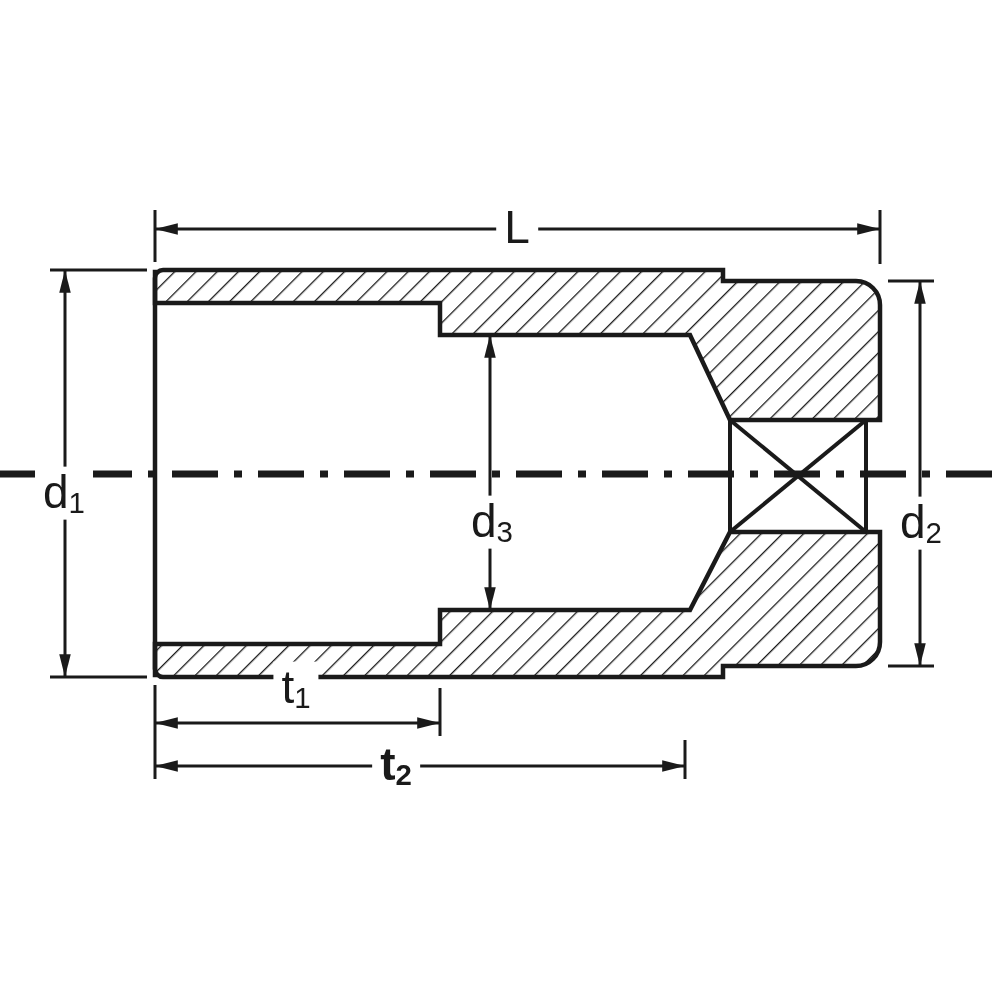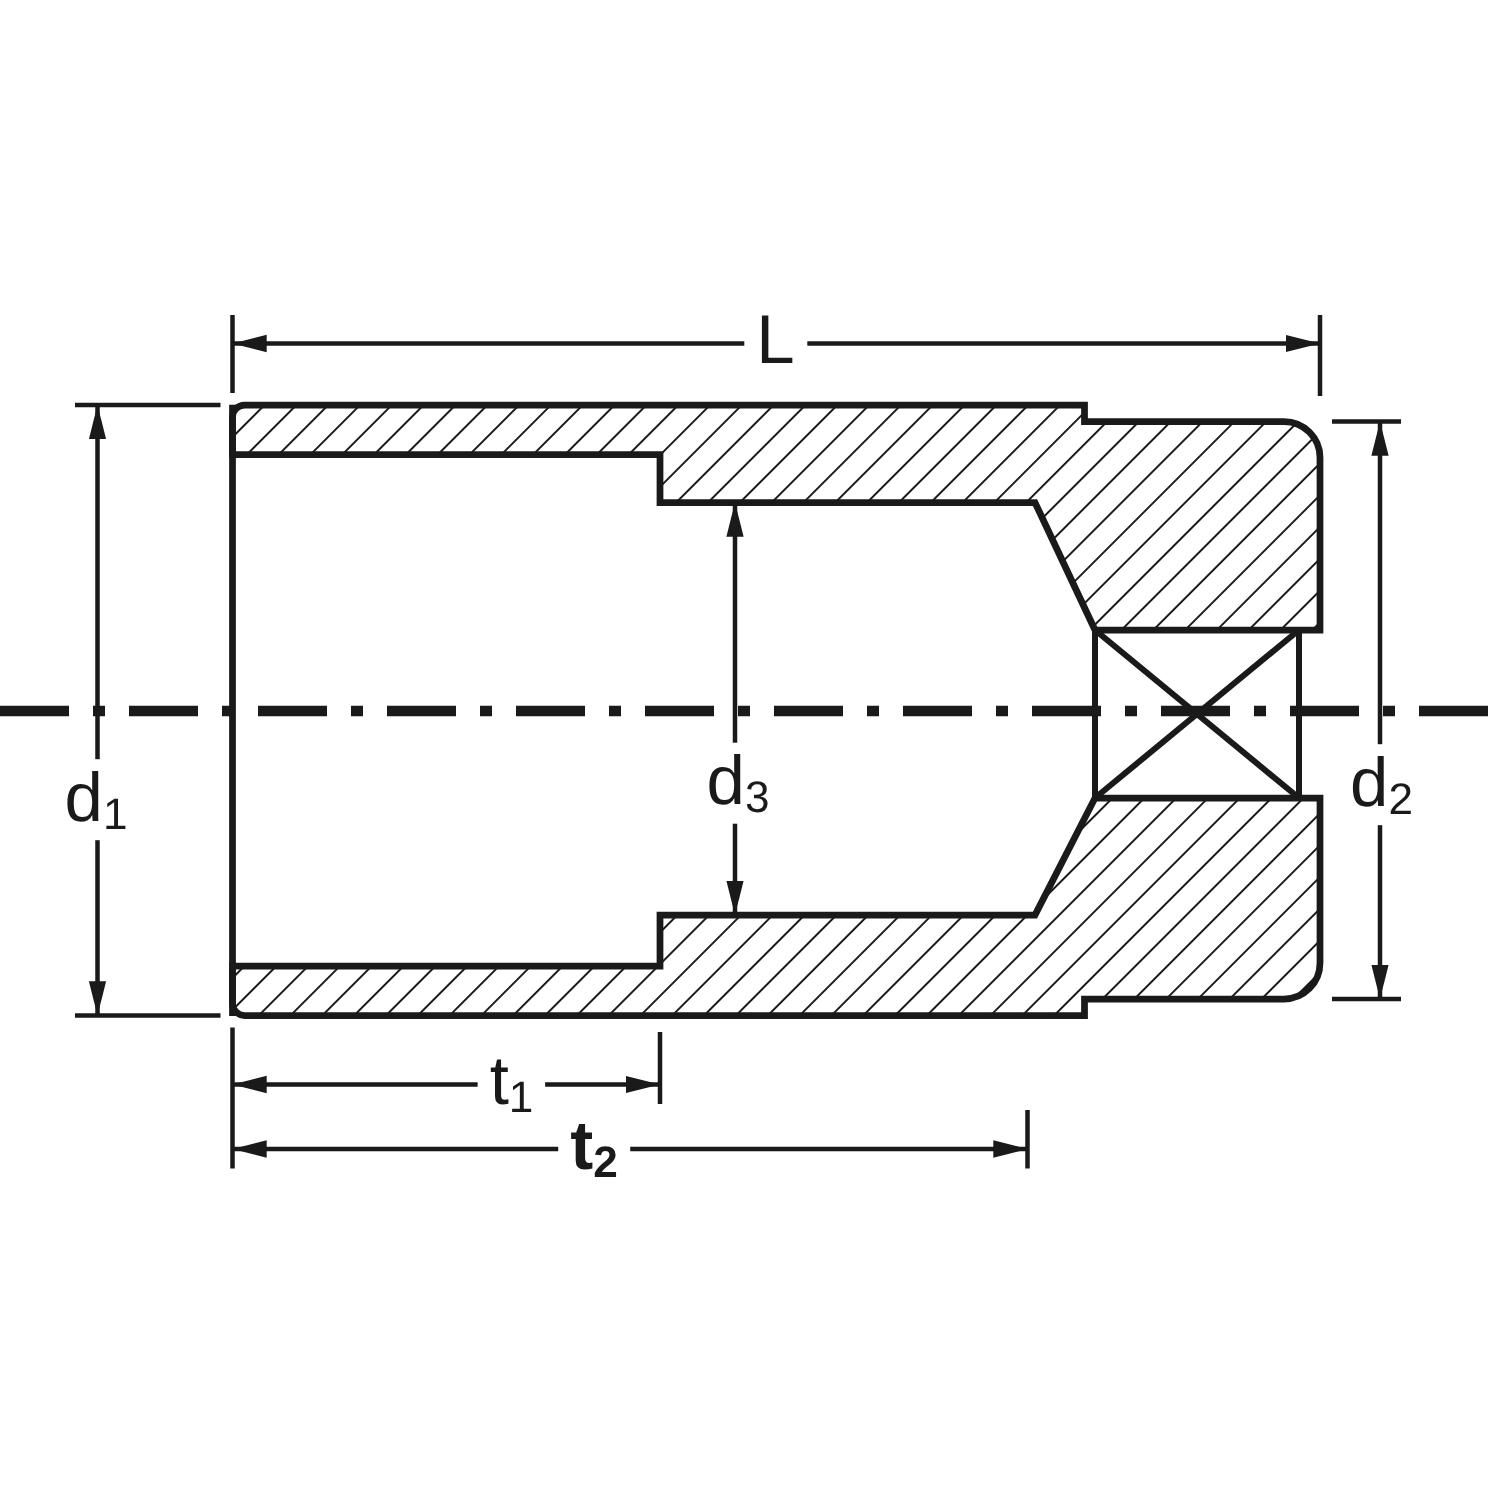--- a/index.html
+++ b/index.html
@@ -120,33 +120,33 @@
     <g>
       <line class="ext" x1="685" y1="740" x2="685" y2="779"></line>
       <line class="dline" x1="155" y1="766" x2="685" y2="766" marker-start="url(#arrow)" marker-end="url(#arrow)"></line>
     </g>
   </svg>
 
   <div class="dim-label" style="left:517px; top:228px;">
     <span>L</span><sub></sub>
   </div>
 
-  <div class="dim-label" style="left:64px; top:533px;">
+  <div class="dim-label" style="left:64px; top:493px;">
     <span>d</span><sub>1</sub>
   </div>
 
   <div class="dim-label" style="left:921px; top:523px;">
     <span>d</span><sub>2</sub>
   </div>
 
   <div class="dim-label" style="left:492px; top:522px;">
     <span>d</span><sub>3</sub>
   </div>
 
-  <div class="dim-label" style="left:296px; top:722px;margin-left:45px;">
+  <div class="dim-label" style="left:296px; top:688px;">
     <span>t</span><sub>1</sub>
   </div>
 
   <div class="dim-label" style="left:396px; top:765px;font-weight:bold;">
     <span>t</span><sub>2</sub>
   </div>
 
 </div>
 
 </body></html>

